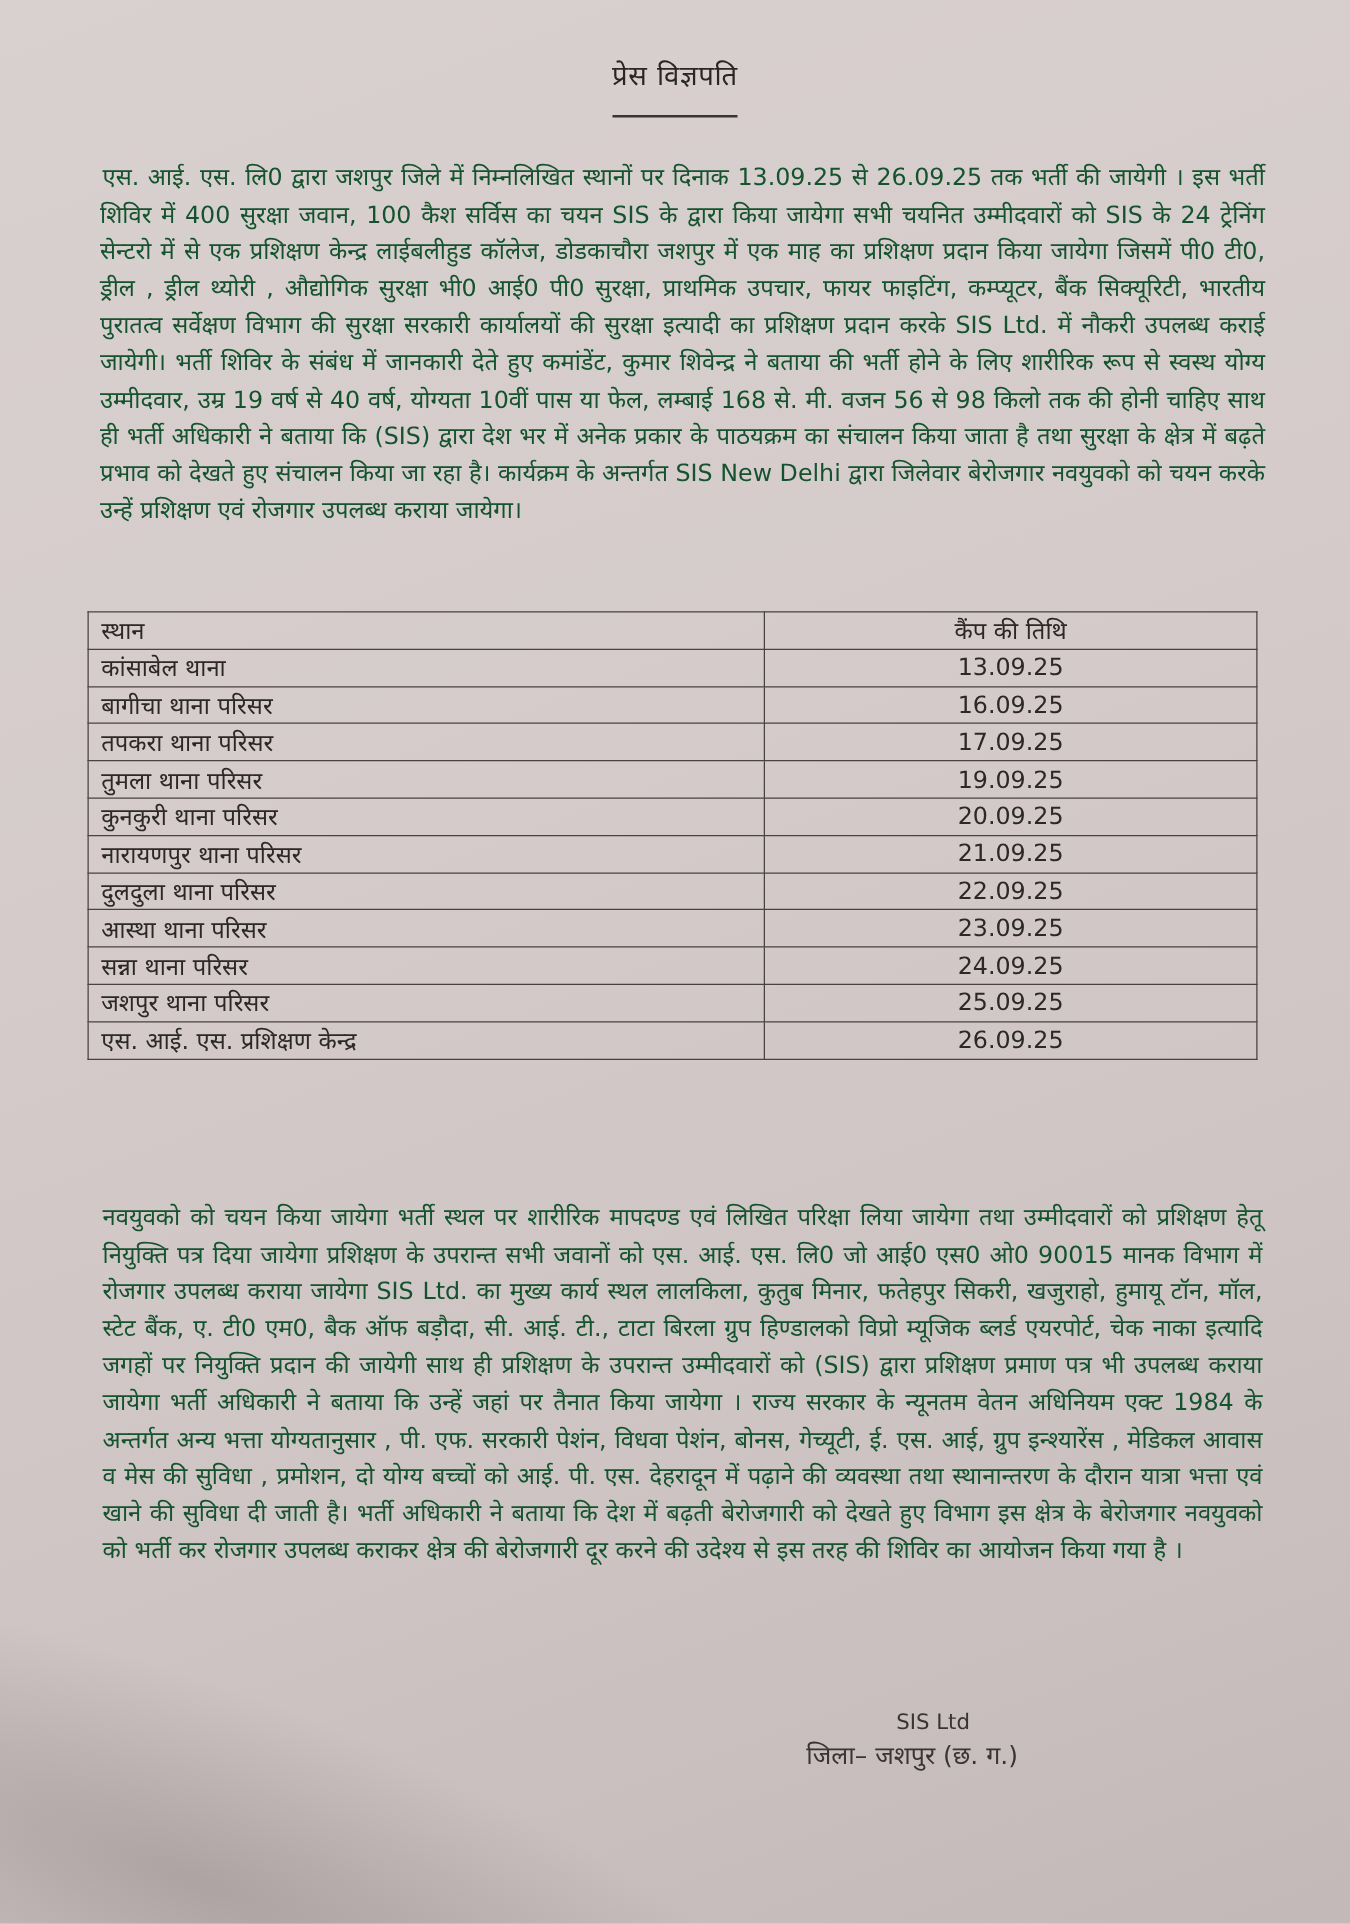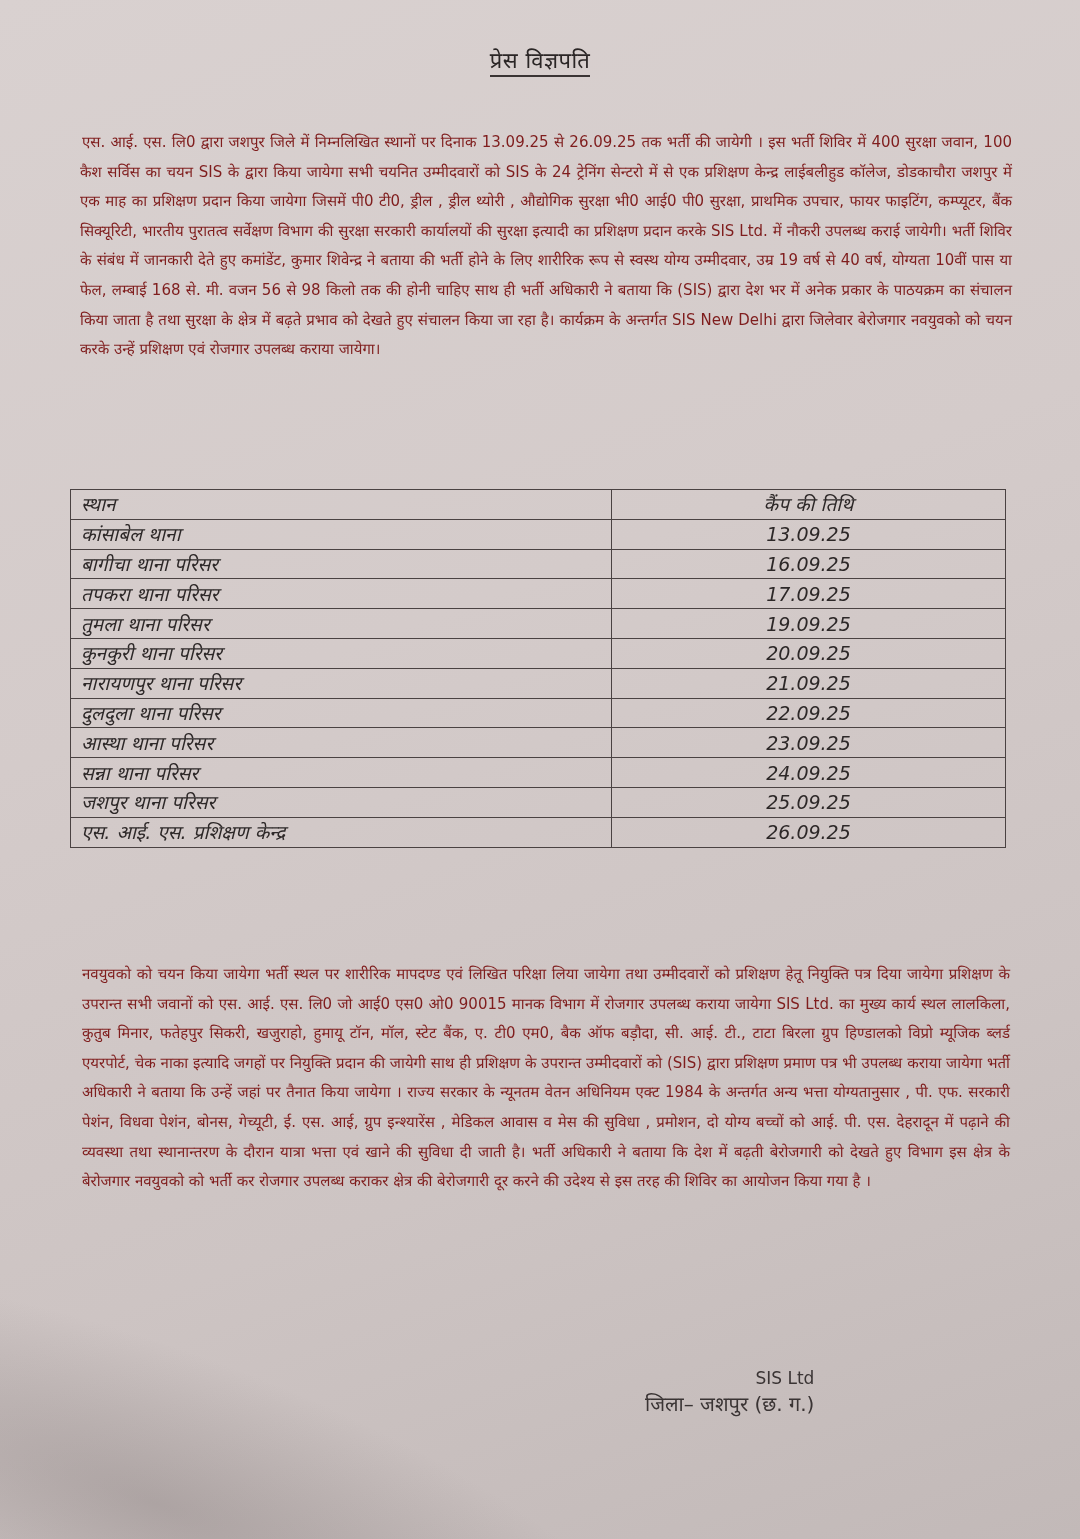--- a/index.html
+++ b/index.html
@@ -17,45 +17,45 @@
     position: absolute; left: -200px; top: 1380px; width: 900px; height: 260px;
     background: radial-gradient(ellipse at 40% 60%, rgba(120,110,110,0.35), rgba(120,110,110,0) 70%);
     transform: rotate(20deg);
     pointer-events: none;
   }
   .title {
     position: absolute; top: 44px; left: 0; width: 1080px; text-align: center;
     font-size: 22px; font-weight: normal; letter-spacing: 0.5px;
   }
   .title span {
-    border-bottom: 2px solid #3a3434; padding-bottom: 2px; text-align: center;
+    border-bottom: 2px solid #3a3434; padding-bottom: 18px; text-align: center;
   }
   .para {
     position: absolute; left: 80px; width: 932px;
-    font-size: 15px; line-height: 29.6px; text-align: justify;
-    color: #7f1d1d;
+    font-size: 19px; line-height: 29.6px; text-align: justify;
+    color: #14532d;
   }
   .para.p1 { top: 128px; text-indent: 2px; }
   .para.p2 { top: 960px; left: 82px; width: 928px; }
   table.camps {
     position: absolute; left: 70px; top: 489px; width: 936px;
     border-collapse: collapse;
     font-size: 19px;
     color: #2d2828;
   }
   table.camps td, table.camps th {
     border: 1.5px solid #4a4242;
-    height: 28.8px; padding: 0 10px; font-weight: normal; font-style: italic;
+    height: 28.8px; padding: 0 10px; font-weight: normal;
   }
   table.camps th.place, table.camps td.place { text-align: left; width: 520px; }
   table.camps th.date, table.camps td.date { text-align: center; }
   .signature {
     position: absolute; left: 645px; top: 1368px; font-size: 17px; color: #3a3434;
   }
-  .signature .org { display: block; margin-left: 72px; text-align: right; }
+  .signature .org { display: block; margin-left: 72px; }
   .signature .district { display: block; font-size: 20px; margin-top: 2px; }
 </style>
 </head>
 <body>
 
 <div class="page">
   <div class="shadow"></div>
 
   <div class="title">
     <span>प्रेस विज्ञपति</span>

